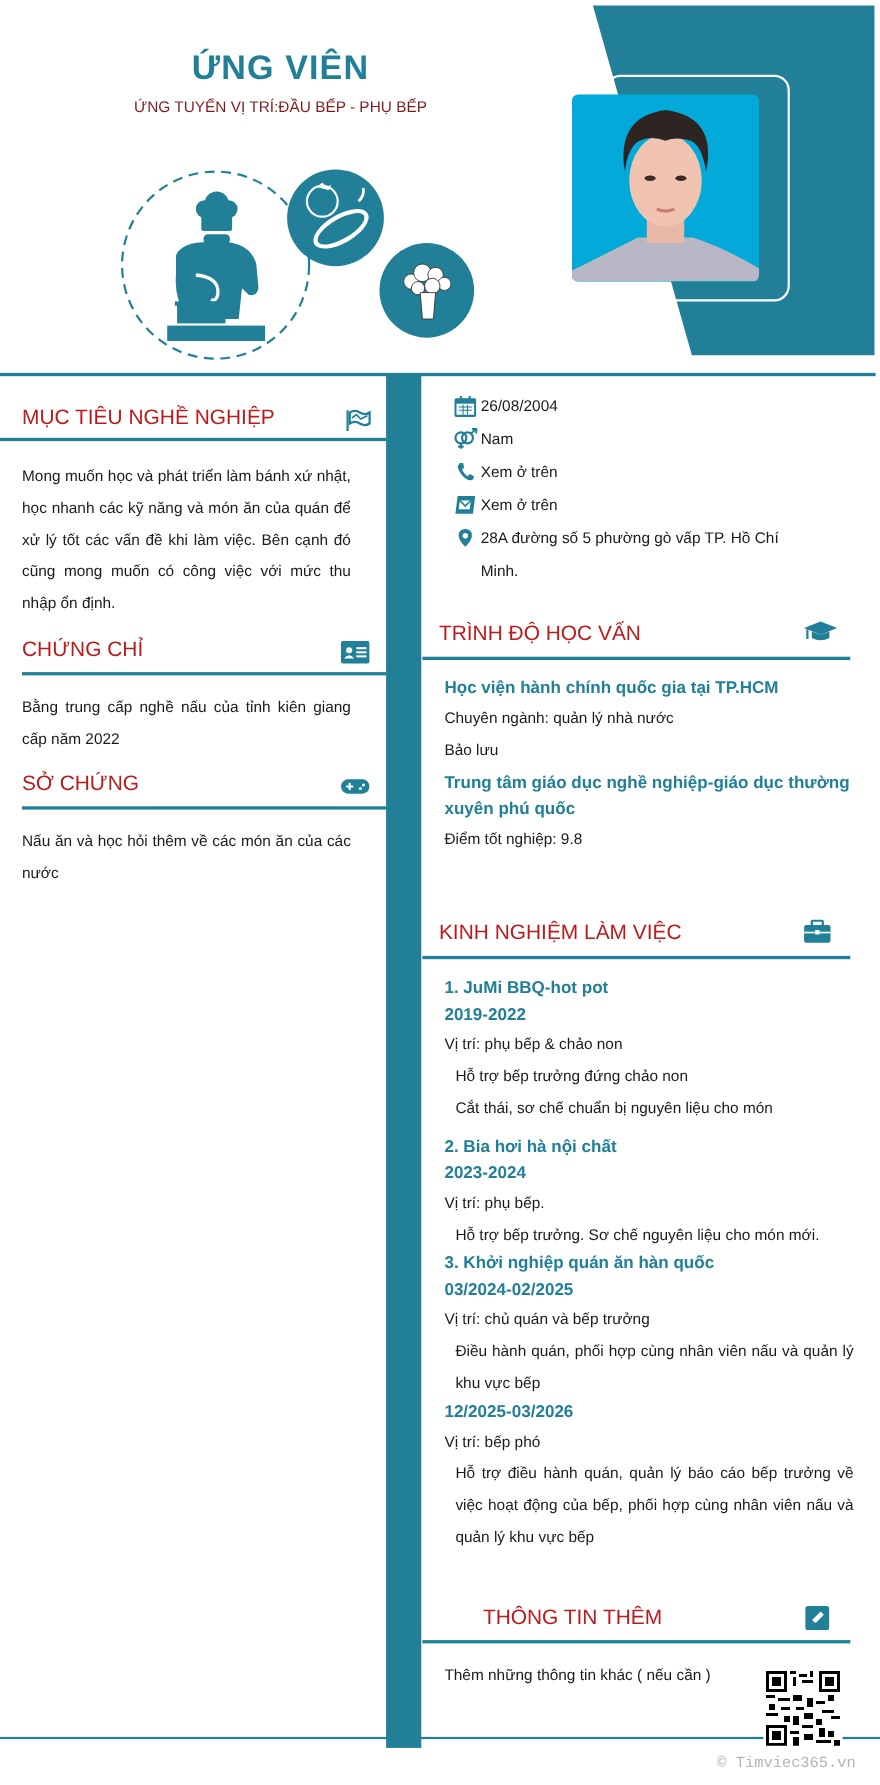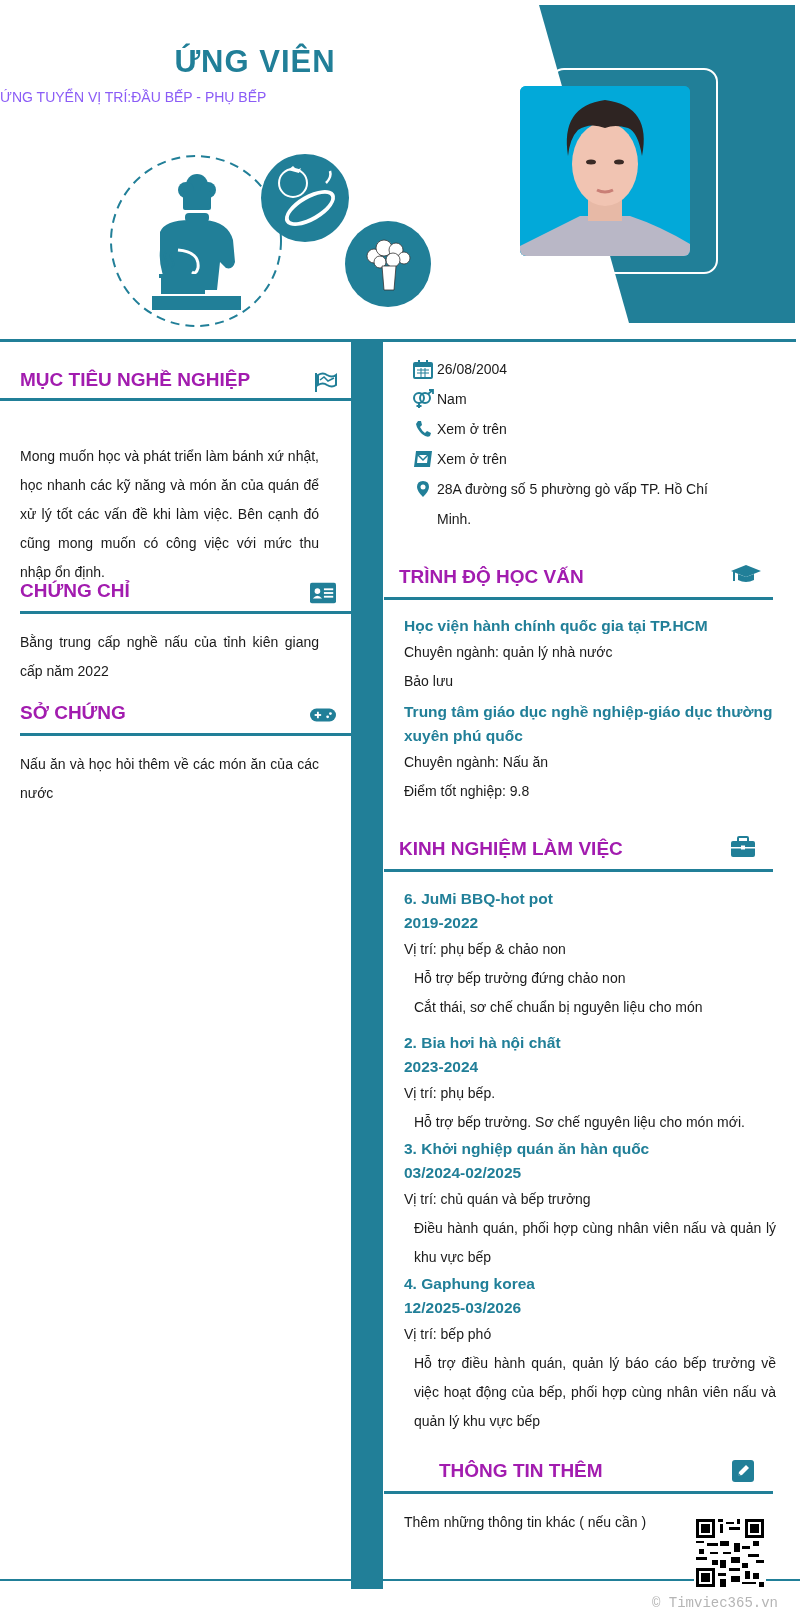--- a/index.html
+++ b/index.html
@@ -2,32 +2,32 @@
 <html><head>
 <meta charset="utf-8">
 <style>
   * { box-sizing: border-box; margin: 0; padding: 0; }
   html, body { width: 800px; height: 1623px; background: #ffffff; overflow: hidden; }
   body { position: relative; font-family: "Liberation Sans", "DejaVu Sans", sans-serif; color: #1a1a1a; }
   .abs { position: absolute; }
 
   
   .hdr-name { left: 0; width: 510px; top: 44px; text-align: center; font-size: 31px; font-weight: bold; color: #217f98; letter-spacing: 1px; }
-  .hdr-role { left: 0; width: 510px; top: 89px; font-size: 14px; color: #8b5cf6; }
+  .hdr-role { left: 0; width: 510px; top: 89px; text-align: center; font-size: 14px; color: #7f1d1d; }
   .hero-svg { left: 0; top: 0; }
 
   .photo-frame { left: 550px; top: 68px; width: 168px; height: 206px; border: 2px solid #ffffff; border-radius: 14px; }
   .photo { left: 520px; top: 86px; width: 170px; height: 170px; border-radius: 6px; overflow: hidden; background: #02a9d9; }
 
   
   .rule { height: 3px; background: #217f98; }
   .sidebar-bar { left: 351px; top: 340px; width: 32px; height: 1249px; background: #217f98; }
 
   
-  .sec-title { font-size: 19px; font-weight: bold; color: #a21caf; }
+  .sec-title { font-size: 19px; font-weight: normal; color: #b91c1c; }
   .sec-icon { width: 26px; height: 22px; display: flex; align-items: center; justify-content: center; }
 
   .para { font-size: 14px; line-height: 29px; color: #1a1a1a; text-align: justify; }
   .para.last-left { text-align-last: left; }
 
   .contact-row { display: flex; align-items: flex-start; font-size: 14px; line-height: 30px; }
   .contact-row .ic { width: 28px; height: 30px; display: flex; align-items: center; justify-content: center; flex: none; }
 
   .edu-title { font-size: 15.5px; font-weight: bold; color: #217f98; line-height: 24px; }
   .line { font-size: 14px; line-height: 29px; }
@@ -107,21 +107,21 @@
 
 <div class="abs sec-title" style="left:20px; top:369px;">MỤC TIÊU NGHỀ NGHIỆP</div>
 <div class="abs sec-icon" style="left:313px; top:371px;">
   <svg width="24" height="20" viewBox="0 0 24 20">
       <rect x="1" y="1" width="2" height="19" fill="#217f98"></rect>
       <path d="M4,3 Q9,0 13,3 Q18,6 22,3 L22,13 Q18,16 13,13 Q9,10 4,13 Z" fill="none" stroke="#217f98" stroke-width="2"></path>
       <path d="M6,8 L10,5 L14,9 L20,6" stroke="#217f98" stroke-width="1.5" fill="none"></path>
     </svg>
 </div>
 <div class="abs rule" style="left:0; top:398px; width:351px;"></div>
-<div class="abs para last-left" style="left:20px; top:418px; width:299px;margin-top:24px;">Mong muốn học và phát triển làm bánh xứ nhật, học nhanh các kỹ năng và món ăn của quán để xử lý tốt các vấn đề khi làm việc. Bên cạnh đó cũng mong muốn có công việc với mức thu nhập ổn định.</div>
+<div class="abs para last-left" style="left:20px; top:418px; width:299px;">Mong muốn học và phát triển làm bánh xứ nhật, học nhanh các kỹ năng và món ăn của quán để xử lý tốt các vấn đề khi làm việc. Bên cạnh đó cũng mong muốn có công việc với mức thu nhập ổn định.</div>
 
 <div class="abs sec-title" style="left:20px; top:580px;">CHỨNG CHỈ</div>
 <div class="abs sec-icon" style="left:310px; top:582px;">
   <svg width="28" height="22" viewBox="0 0 28 22">
       <rect x="0" y="0" width="28" height="22" rx="2" fill="#217f98"></rect>
       <circle cx="8" cy="9" r="3" fill="#fff"></circle>
       <path d="M3,17 Q8,11 13,17 Z" fill="#fff"></path>
       <rect x="15" y="6" width="10" height="2" fill="#fff"></rect>
       <rect x="15" y="10" width="10" height="2" fill="#fff"></rect>
       <rect x="15" y="14" width="10" height="2" fill="#fff"></rect>
@@ -204,57 +204,55 @@
       <path d="M4,8 V17" stroke="#217f98" stroke-width="2"></path>
     </svg>
 </div>
 <div class="abs rule" style="left:384px; top:597px; width:389px;"></div>
 
 <div class="abs" style="left:404px; top:614px; width:372px;">
   <div class="edu-title">Học viện hành chính quốc gia tại TP.HCM</div>
   <div class="line">Chuyên ngành: quản lý nhà nước</div>
   <div class="line">Bảo lưu</div>
   <div class="edu-title" style="margin-top:4px;">Trung tâm giáo dục nghề nghiệp-giáo dục thường xuyên phú quốc</div>
-  <div class="line">Chuyên ngành: Nấu ăn</div>
   <div class="line">Điểm tốt nghiệp: 9.8</div>
 </div>
 
 <div class="abs sec-title" style="left:399px; top:838px;text-align:center;">KINH NGHIỆM LÀM VIỆC</div>
 <div class="abs sec-icon" style="left:730px; top:836px;">
   <svg width="26" height="22" viewBox="0 0 26 22">
       <rect x="8" y="1" width="10" height="5" rx="1" fill="none" stroke="#217f98" stroke-width="2"></rect>
       <rect x="1" y="5" width="24" height="16" rx="2" fill="#217f98"></rect>
       <rect x="1" y="11" width="24" height="1.5" fill="#fff"></rect>
       <rect x="11" y="9.5" width="4" height="4" fill="#fff"></rect>
     </svg>
 </div>
 <div class="abs rule" style="left:384px; top:869px; width:389px;"></div>
 
 <div class="abs" style="left:404px; top:887px; width:372px;">
   <div>
-    <div class="job-title">6. JuMi BBQ-hot pot</div>
+    <div class="job-title">1. JuMi BBQ-hot pot</div>
     <div class="job-title">2019-2022</div>
     <div class="line">Vị trí: phụ bếp &amp; chảo non</div>
     <div class="line indent">Hỗ trợ bếp trưởng đứng chảo non</div>
     <div class="line indent">Cắt thái, sơ chế chuẩn bị nguyên liệu cho món</div>
   </div>
   <div style="margin-top:9px;">
     <div class="job-title">2. Bia hơi hà nội chất</div>
     <div class="job-title">2023-2024</div>
     <div class="line">Vị trí: phụ bếp.</div>
     <div class="line indent">Hỗ trợ bếp trưởng. Sơ chế nguyên liệu cho món mới.</div>
   </div>
   <div>
     <div class="job-title">3. Khởi nghiệp quán ăn hàn quốc</div>
     <div class="job-title">03/2024-02/2025</div>
     <div class="line">Vị trí: chủ quán và bếp trưởng</div>
     <div class="line indent" style="text-align:justify;">Điều hành quán, phối hợp cùng nhân viên nấu và quản lý khu vực bếp</div>
   </div>
   <div>
-    <div class="job-title">4. Gaphung korea</div>
     <div class="job-title">12/2025-03/2026</div>
     <div class="line">Vị trí: bếp phó</div>
     <div class="line indent" style="text-align:justify;">Hỗ trợ điều hành quán, quản lý báo cáo bếp trưởng về việc hoạt động của bếp, phối hợp cùng nhân viên nấu và quản lý khu vực bếp</div>
   </div>
 </div>
 
 <div class="abs sec-title" style="left:399px; top:1460px;margin-left:40px;">THÔNG TIN THÊM</div>
 <div class="abs sec-icon" style="left:730px; top:1460px;">
   <svg width="22" height="22" viewBox="0 0 22 22">
       <rect x="0" y="0" width="22" height="22" rx="3" fill="#217f98"></rect>

